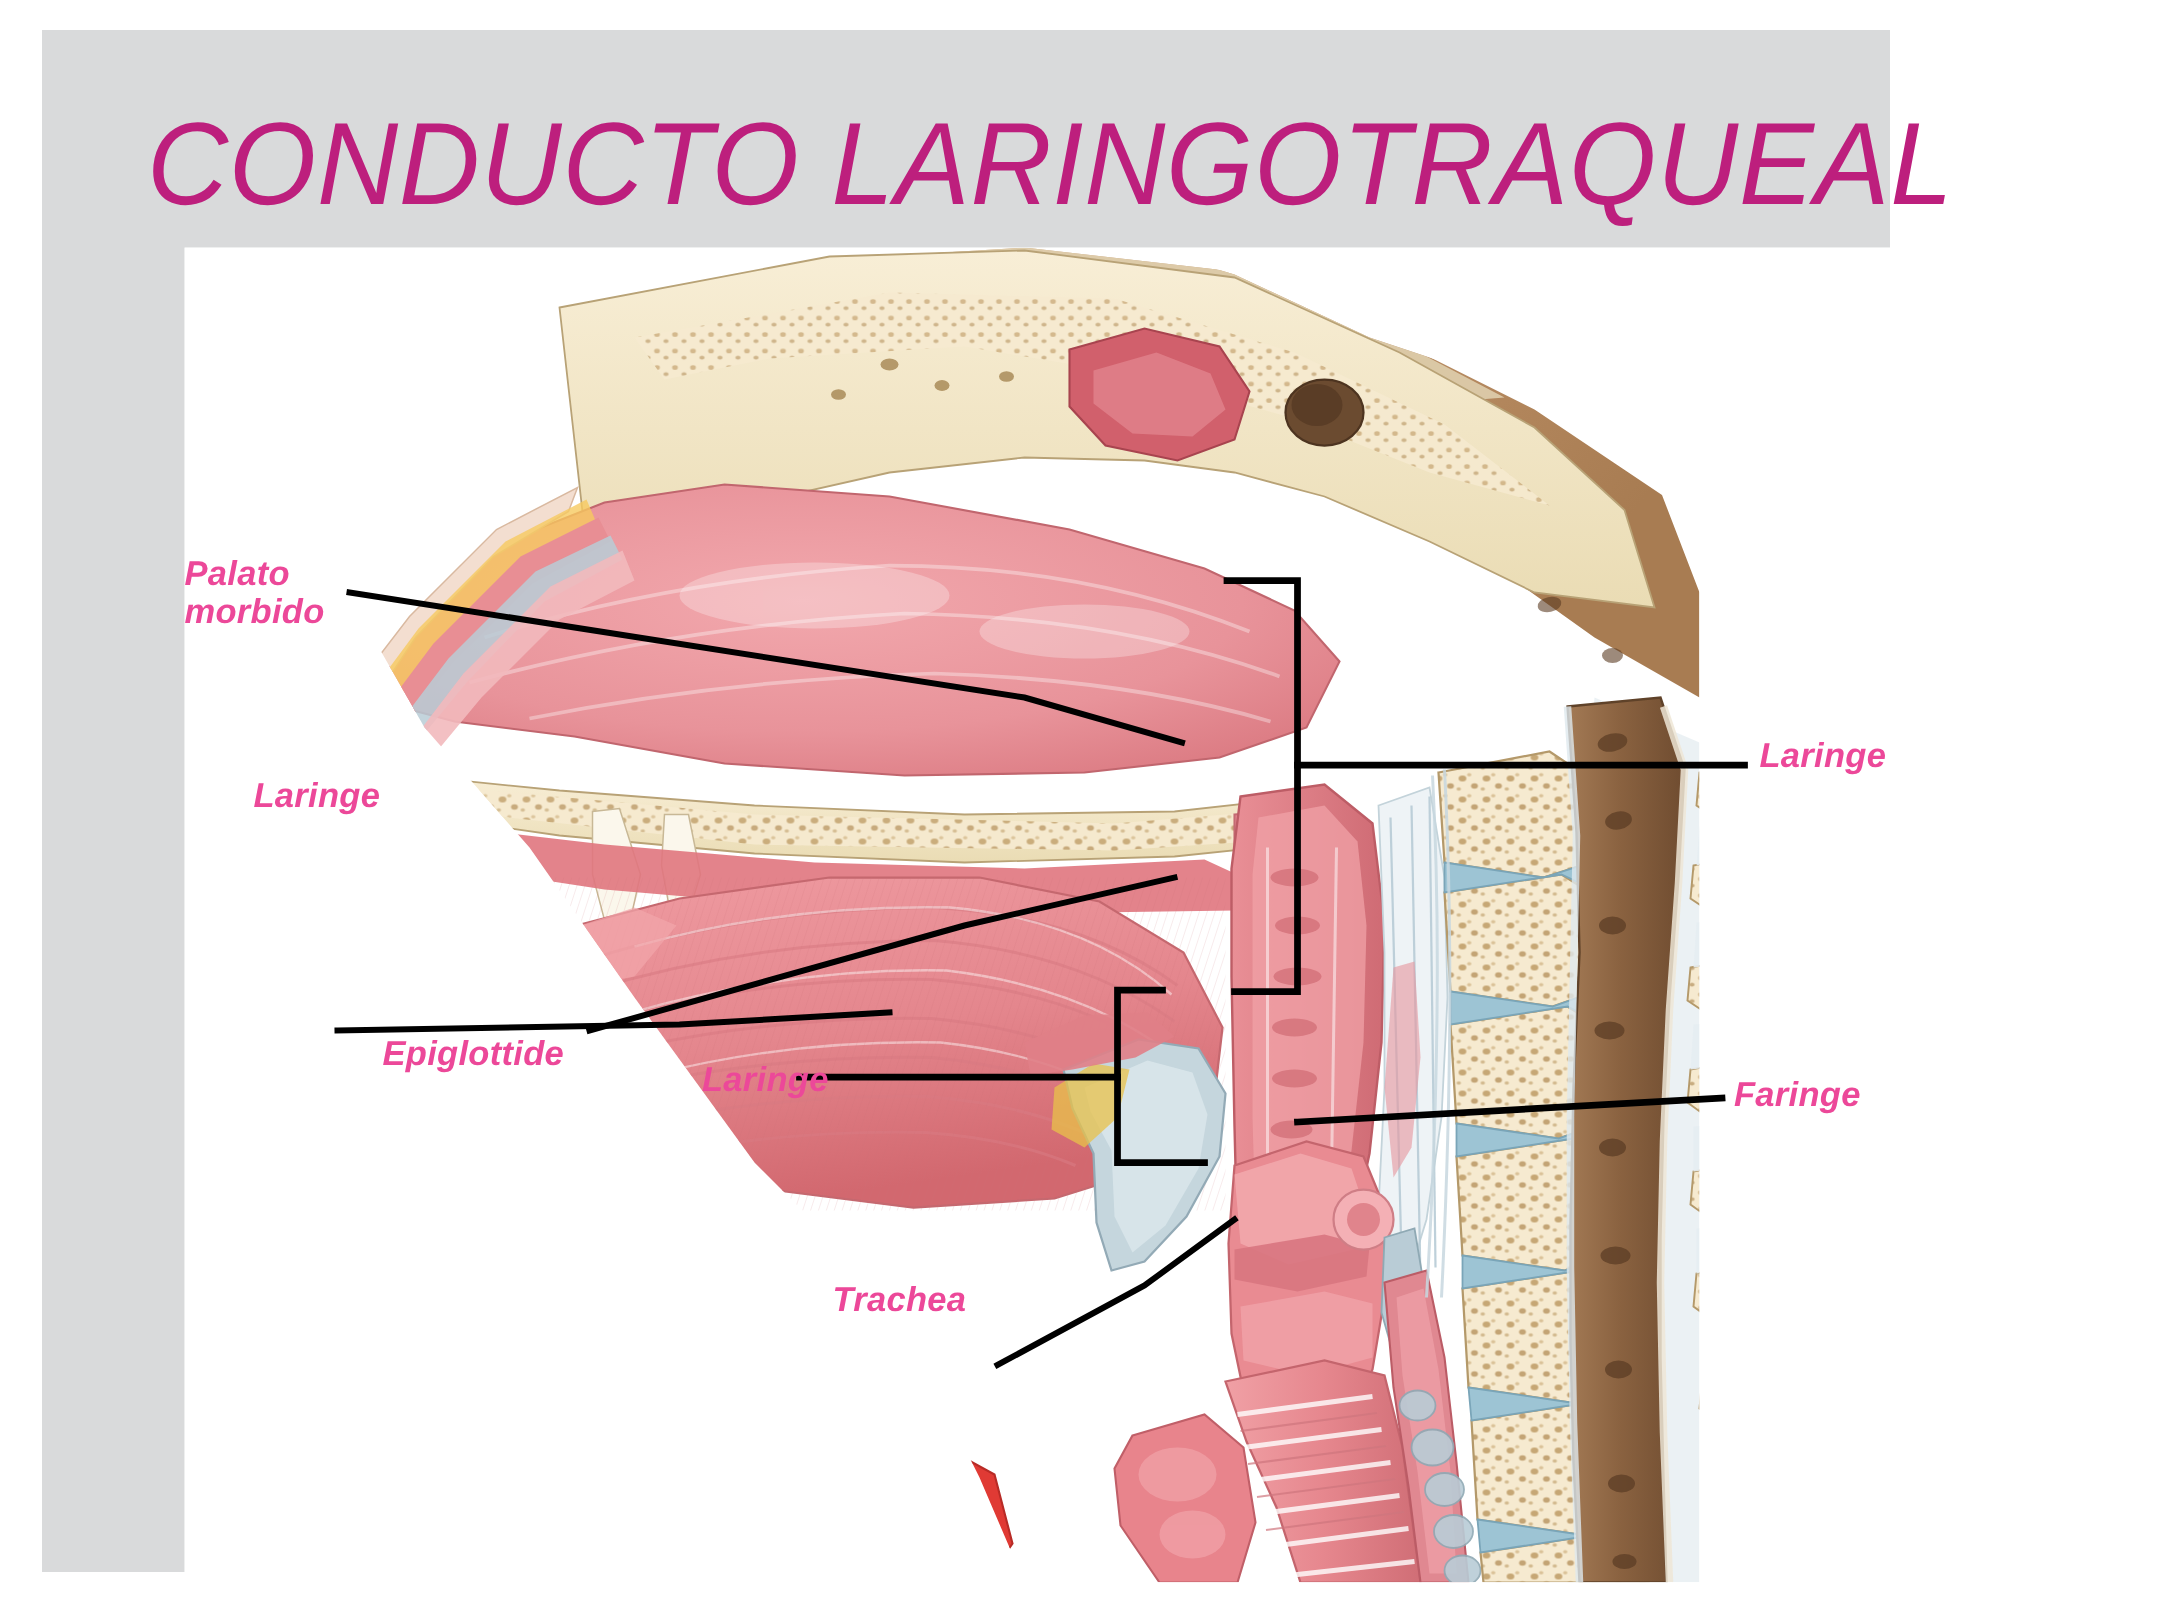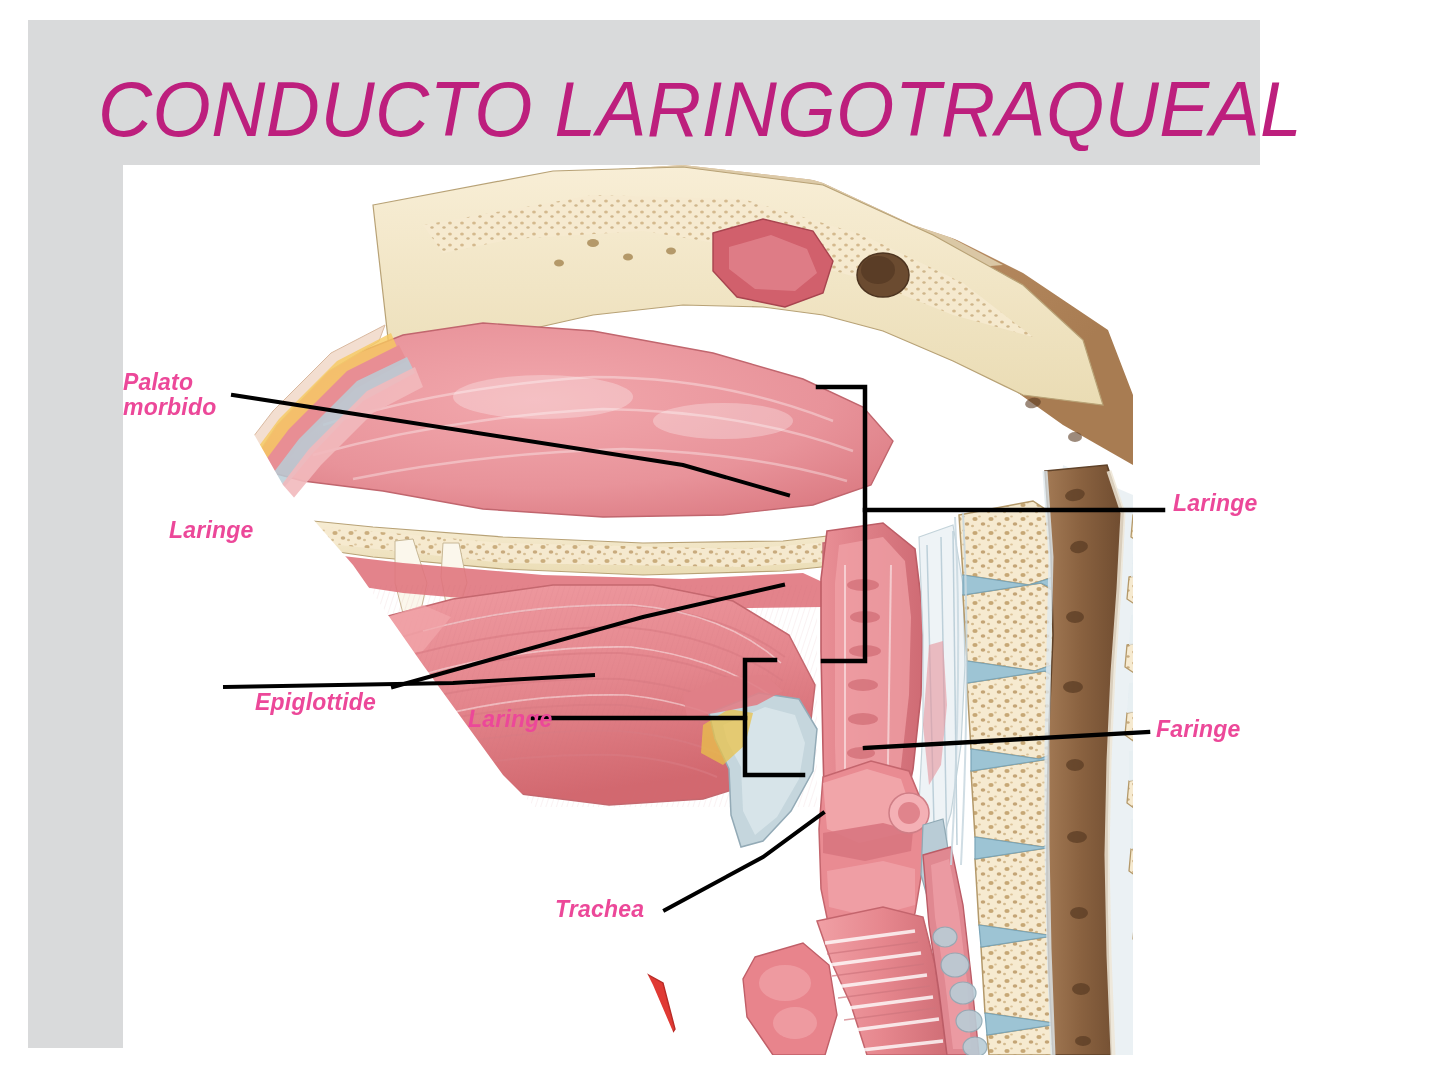--- a/index.html
+++ b/index.html
@@ -433,20 +433,20 @@
       <div>Palato</div>
       <div>morbido</div>
     </div>
 
     <div class="lbl" style="left:46px;top:352px;">Laringe</div>
 
     <div class="lbl" style="left:132px;top:524px;">Epiglottide</div>
 
     <div class="lbl" style="left:345px;top:541px;">Laringe</div>
 
-    <div class="lbl" style="left:432px;top:731px;">Trachea</div>
+    <div class="lbl" style="left:432px;top:688px;">Trachea</div>
 
     <div class="lbl" style="left:1050px;top:325px;">Laringe</div>
 
     <div class="lbl" style="left:1033px;top:551px;">Faringe</div>
 
   </div>
 </div>
 
 </body></html>

